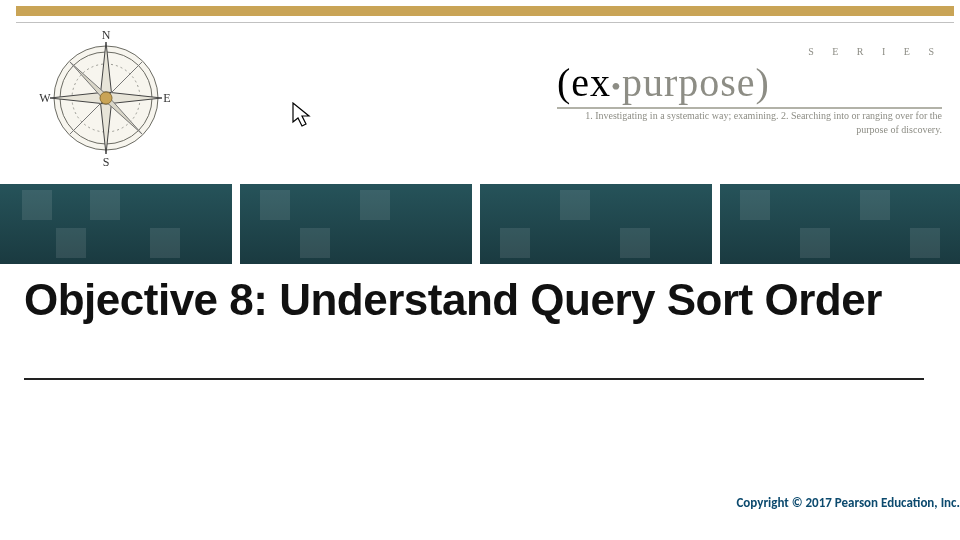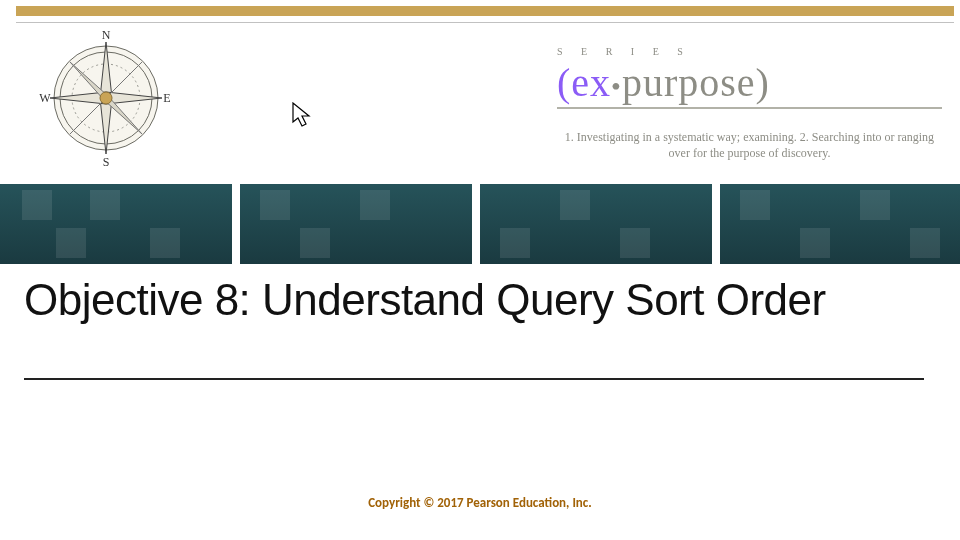--- a/index.html
+++ b/index.html
@@ -3,37 +3,37 @@
 <meta charset="utf-8">
 <style>
   * { box-sizing: border-box; margin: 0; padding: 0; }
   html, body { width: 960px; height: 540px; overflow: hidden; font-family: Georgia, 'Times New Roman', serif; background: #fff; }
   .slide { width: 960px; height: 540px; position: relative; background: #fff; }
   .top-goldbar { position: absolute; top: 6px; left: 16px; right: 6px; height: 10px; background: #c9a456; }
   .thin-line { position: absolute; top: 22px; left: 16px; right: 6px; height: 1px; background: #333; opacity: .3; }
   .header-area { position: absolute; top: 10px; left: 18px; right: 8px; height: 170px; }
   .compass { position: absolute; top: 18px; left: 18px; width: 140px; height: 140px; }
   .exploring { position: absolute; top: 36px; right: 10px; width: 385px; height: 120px; font-family: Georgia, serif; color: #9a9a93; }
-  .series-label { letter-spacing: 8px; font-size: 10px; color: #8d8d85; }
+  .series-label { text-align: right; letter-spacing: 8px; font-size: 10px; color: #8d8d85; }
   .wordmark { font-size: 40px; color: #8d8d85; letter-spacing: 1px; line-height: 1; margin-top: 6px; }
-  .wordmark .paren { color: #8b5cf6; }
+  .wordmark .paren { color: #000000; }
   .wordmark .dot { font-size: 28px; vertical-align: middle; }
   .ex-rule { height: 2px; background: #b2b2a8; margin-top: 4px; }
-  .definition { font-size: 12px; color: #8d8d85; text-align: center; line-height: 1.35; margin-top: 20px; }
+  .definition { font-size: 10px; color: #8d8d85; text-align: right; line-height: 1.35; margin-top: 0; }
   .teal-band { position: absolute; top: 184px; left: 0; right: 0; height: 80px; background: linear-gradient(#26535a, #1a3a40); overflow: hidden; }
   .teal-band .sq { position: absolute; width: 30px; height: 30px; background: rgba(255,255,255,0.10); }
   .teal-band .sq.a { top: 6px; }
   .teal-band .sq.b { top: 44px; }
   .teal-band .gap { position: absolute; top: 0; width: 8px; height: 80px; background: #fff; }
-  .title { position: absolute; top: 276px; left: 24px; right: 18px; font-family: Arial, Helvetica, sans-serif; font-weight: 400; font-size: 44px; color: #111; line-height: 1.08; letter-spacing: -0.5px; }
+  .title { position: absolute; top: 276px; left: 24px; right: 18px; font-family: Arial, Helvetica, sans-serif; font-weight: 700; font-size: 44px; color: #111; line-height: 1.08; letter-spacing: -0.5px; }
   .title-underline { position: absolute; left: 24px; width: 900px; height: 2px; background: #222; top: 378px; }
   .skills { position: absolute; top: 388px; left: 38px; font-family: Calibri, Arial, sans-serif; font-size: 22px; color: #111; }
   .skills .label { font-weight: 700; }
   .skills .bullet { font-size: 18px; vertical-align: middle; padding: 0 2px; }
-  .copyright { position: absolute; bottom: 30px; left: 0; right: 0; text-align: center; font-family: Calibri, Arial, sans-serif; font-weight: 700; font-size: 13px; color: #a16207; }
+  .copyright { position: absolute; bottom: 30px; left: 0; right: 0; text-align: right; font-family: Calibri, Arial, sans-serif; font-weight: 700; font-size: 13px; color: #0c4a6e; }
   .ptr { position: absolute; top: 102px; left: 292px; }
 </style>
 </head>
 <body>
 
 <div class="slide">
   <div class="top-goldbar"></div>
   <div class="thin-line"></div>
 
   <div class="header-area">

